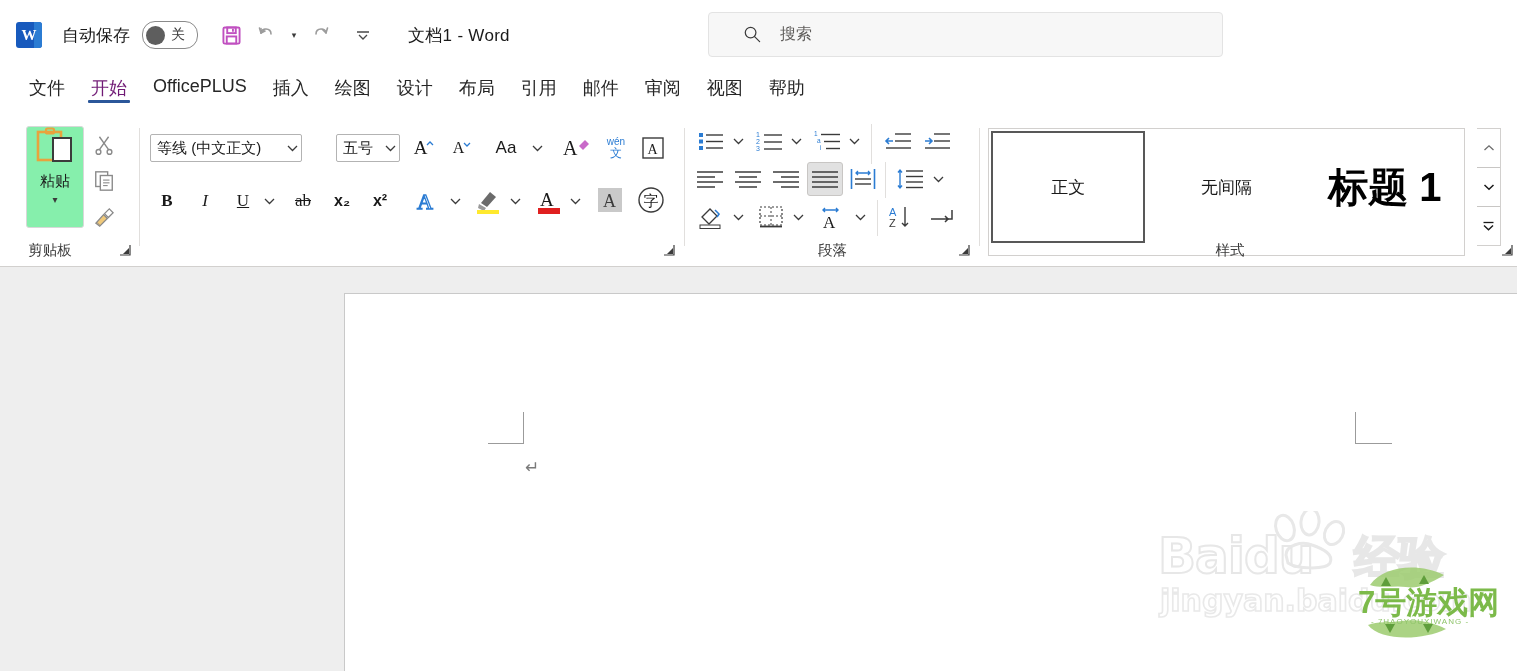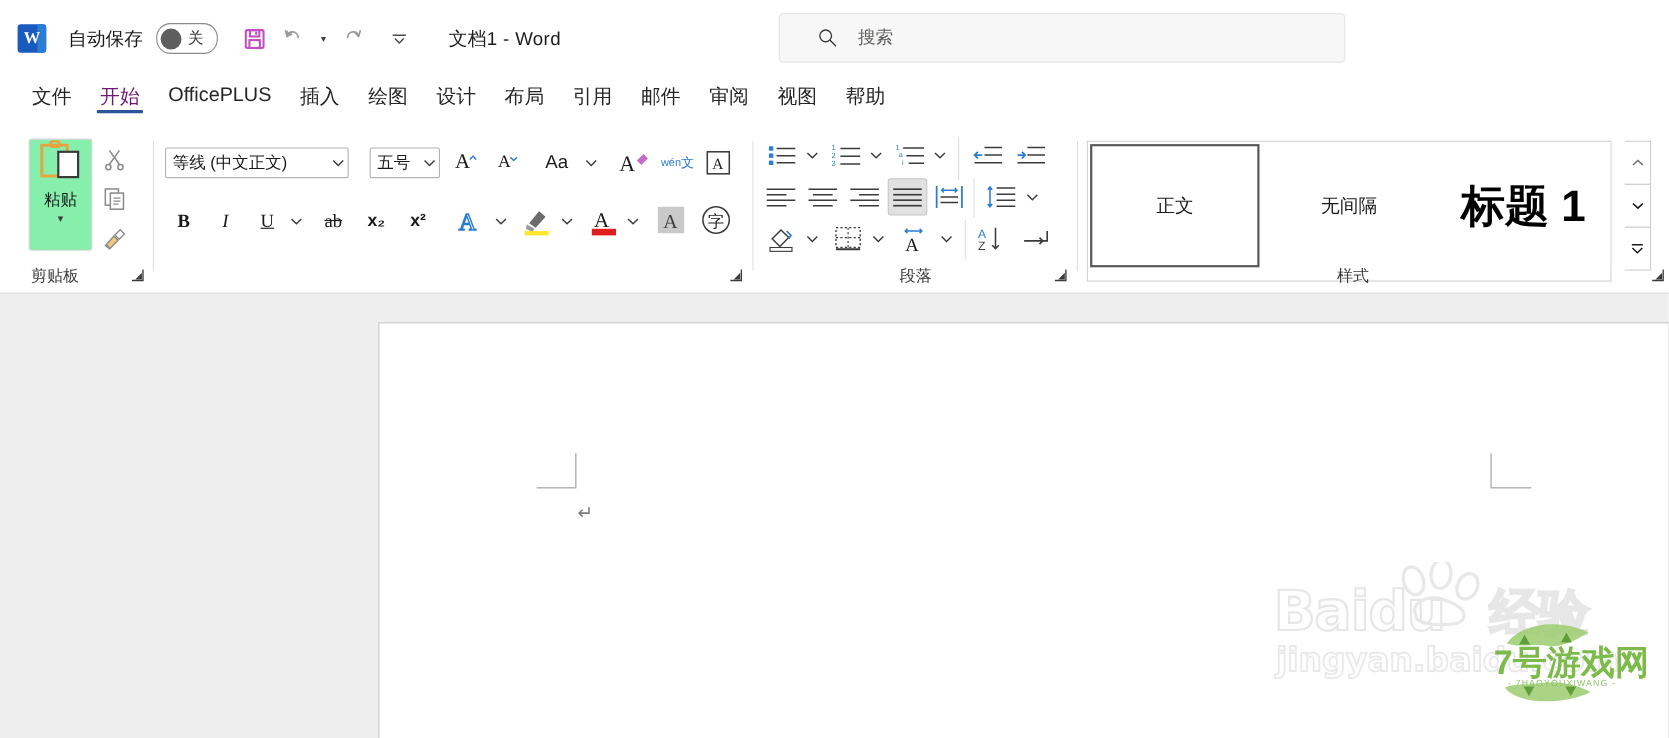--- a/index.html
+++ b/index.html
@@ -296,21 +296,21 @@
         <svg width="13" height="13" viewBox="0 0 13 13">
           <path d="M12 1 L12 11 L2 11" fill="none" stroke="#3b3b3b" stroke-width="1.2"></path>
           <path d="M11 4 L11 10 L5 10 Z" fill="#3b3b3b"></path>
         </svg>
       </div>
       <div class="divider" style="left:139px"></div>
     </div>
 
     <div class="rgroup" style="left:140px;width:545px">
 
-      <div class="combo" style="left:10px;top:18px;width:167px;height:28px">
+      <div class="combo" style="left:10px;top:18px;width:152px;height:28px">
         <div class="ctext">等线 (中文正文)</div>
         <div class="cbtn">
           <svg width="11" height="8" viewBox="0 0 11 8">
               <path d="M1 2 L5.5 6.5 L10 2" fill="none" stroke="#3b3b3b" stroke-width="1.3"></path>
             </svg>
         </div>
       </div>
       <div class="combo" style="left:196px;top:18px;width:64px;height:28px">
         <div class="ctext">五号</div>
         <div class="cbtn">
@@ -339,21 +339,21 @@
         <svg width="11" height="8" viewBox="0 0 11 8">
             <path d="M1 2 L5.5 6.5 L10 2" fill="none" stroke="#3b3b3b" stroke-width="1.3"></path>
           </svg>
       </div>
       <div class="ibtn" style="left:418px;top:16px;width:36px;height:32px">
         <svg width="28" height="26" viewBox="0 0 28 26">
           <text x="1" y="20" font-size="20" font-family="Liberation Serif, serif" fill="#1a1a1a">A</text>
           <path d="M17 11 L23 5 L27 9 L21 15 Z" fill="#c050c0" opacity="0.85"></path>
         </svg>
       </div>
-      <div class="ibtn" style="left:458px;top:14px;width:36px;height:36px;flex-direction:row">
+      <div class="ibtn" style="left:458px;top:14px;width:36px;height:36px;flex-direction:column">
         <span style="font-size:10px;color:#2b7cd3;line-height:11px">wén</span>
         <span style="font-size:12px;color:#2b7cd3;line-height:13px">文</span>
       </div>
       <div class="ibtn" style="left:498px;top:17px;width:30px;height:30px">
         <svg width="24" height="24" viewBox="0 0 24 24">
           <rect x="2" y="2" width="20" height="20" fill="none" stroke="#3b3b3b" stroke-width="1.4"></rect>
           <text x="6.5" y="18" font-size="14" font-family="Liberation Serif, serif" fill="#1a1a1a">A</text>
         </svg>
       </div>
 

